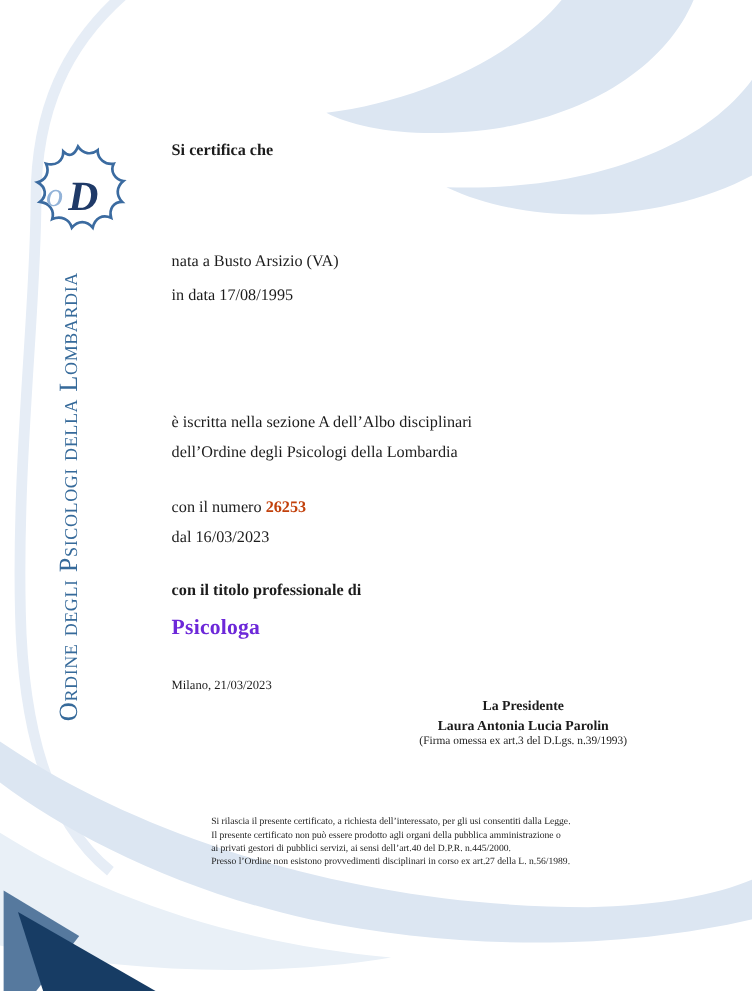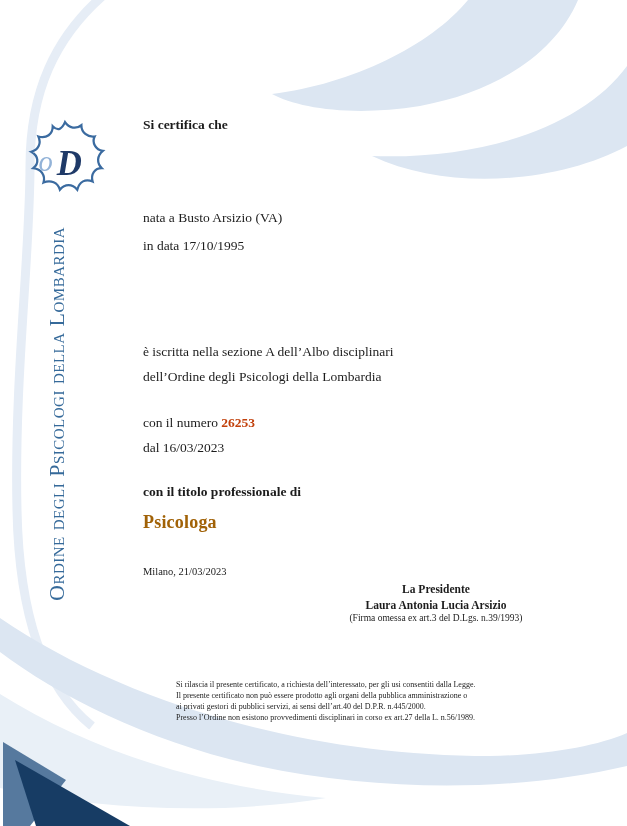--- a/index.html
+++ b/index.html
@@ -21,21 +21,21 @@
   .intro{top:117px;font-weight:bold;}
   .nata{top:210px;}
   .indata{top:238px;}
   .residence{top:283px;width:353px;line-height:23px;text-align:justify;}
   .reg1{top:344px;}
   .reg2{top:369px;}
   .numero{top:415px;}
   .numero .num{font-weight:bold;color:#c2410c;}
   .dal{top:440px;}
   .titolo{top:484px;font-weight:bold;}
-  .prof-title{top:512px;font-size:18px;font-weight:bold;color:#a16207;letter-spacing:0.2px;}
+  .prof-title{top:512px;font-size:18px;font-weight:bold;color:#6d28d9;letter-spacing:0.2px;}
   .milano{top:566px;font-size:10.5px;}
   .signature{
     position:absolute;left:298px;top:581px;width:276px;text-align:center;
   }
   .signature .role{font-size:11.5px;font-weight:bold;line-height:16px;}
   .signature .sig-name{font-size:11.5px;font-weight:bold;line-height:16px;}
   .signature .note{font-size:9.5px;margin-top:0;color:#1c1c1c;}
   .footer{
     position:absolute;left:176px;top:679px;width:368px;
     font-size:8px;line-height:11px;color:#222;
@@ -65,35 +65,35 @@
   <svg class="logo" viewBox="0 0 88 80">
     <path d="M44 4 C48 10 55 11 60 7 C60 14 66 19 73 18 C70 24 74 31 81 32 C75 37 75 44 80 49 C73 49 69 55 71 62 C64 59 58 62 56 70 C51 64 44 64 39 70 C37 63 30 60 23 63 C25 56 21 50 13 49 C19 44 18 37 11 33 C18 31 21 25 18 18 C26 20 32 16 32 8 C37 13 41 11 44 4 Z" fill="#ffffff" stroke="#3b6ba0" stroke-width="2.2"></path>
     <text class="logo-o" x="18" y="52" font-size="28" fill="#93b3d8">o</text>
     <text class="logo-d" x="36" y="56" font-size="34" fill="#1f3a68">D</text>
   </svg>
 
   <div class="vertical-title">Ordine degli Psicologi della Lombardia</div>
 
   <div class="line intro">Si certifica che</div>
   <div class="line nata">nata a Busto Arsizio (VA)</div>
-  <div class="line indata">in data 17/10/1995</div>
+  <div class="line indata">in data 17/08/1995</div>
   <div class="line reg1">è iscritta nella sezione A dell’Albo disciplinari</div>
   <div class="line reg2">dell’Ordine degli Psicologi della Lombardia</div>
   <div class="line numero">
     <span>con il numero</span>
     <span class="num">26253</span>
   </div>
   <div class="line dal">dal 16/03/2023</div>
   <div class="line titolo bold">con il titolo professionale di</div>
   <div class="line prof-title">Psicologa</div>
   <div class="line milano">Milano, 21/03/2023</div>
 
   <div class="signature">
     <div class="role">La Presidente</div>
-    <div class="sig-name">Laura Antonia Lucia Arsizio</div>
+    <div class="sig-name">Laura Antonia Lucia Parolin</div>
     <div class="note">(Firma omessa ex art.3 del D.Lgs. n.39/1993)</div>
   </div>
 
   <div class="footer">
     <div>Si rilascia il presente certificato, a richiesta dell’interessato, per gli usi consentiti dalla Legge.</div>
     <div>Il presente certificato non può essere prodotto agli organi della pubblica amministrazione o</div>
     <div>ai privati gestori di pubblici servizi, ai sensi dell’art.40 del D.P.R. n.445/2000.</div>
     <div>Presso l’Ordine non esistono provvedimenti disciplinari in corso ex art.27 della L. n.56/1989.</div>
   </div>
 

